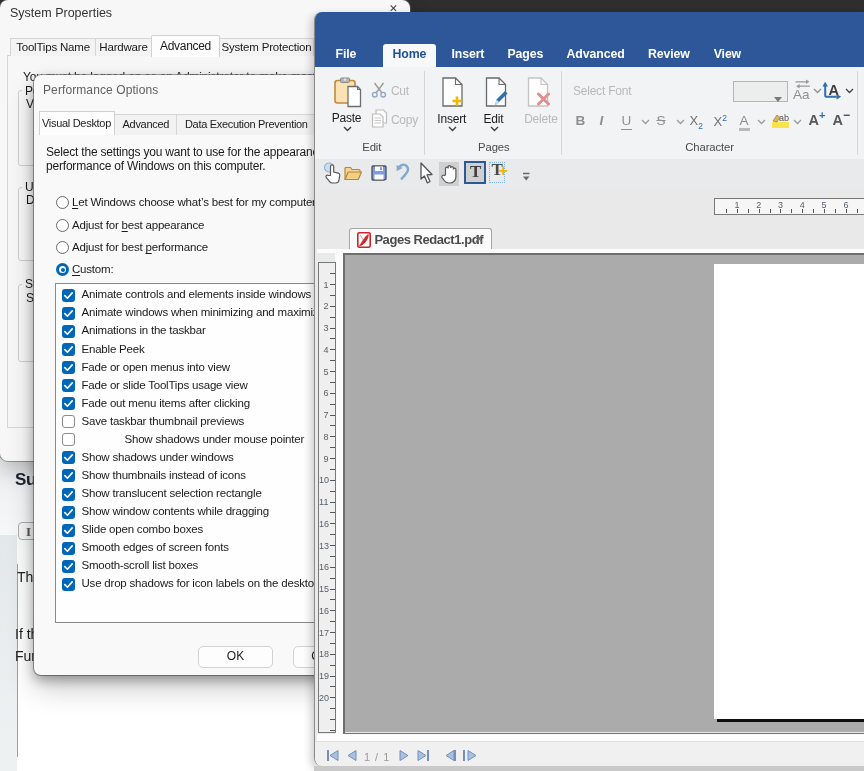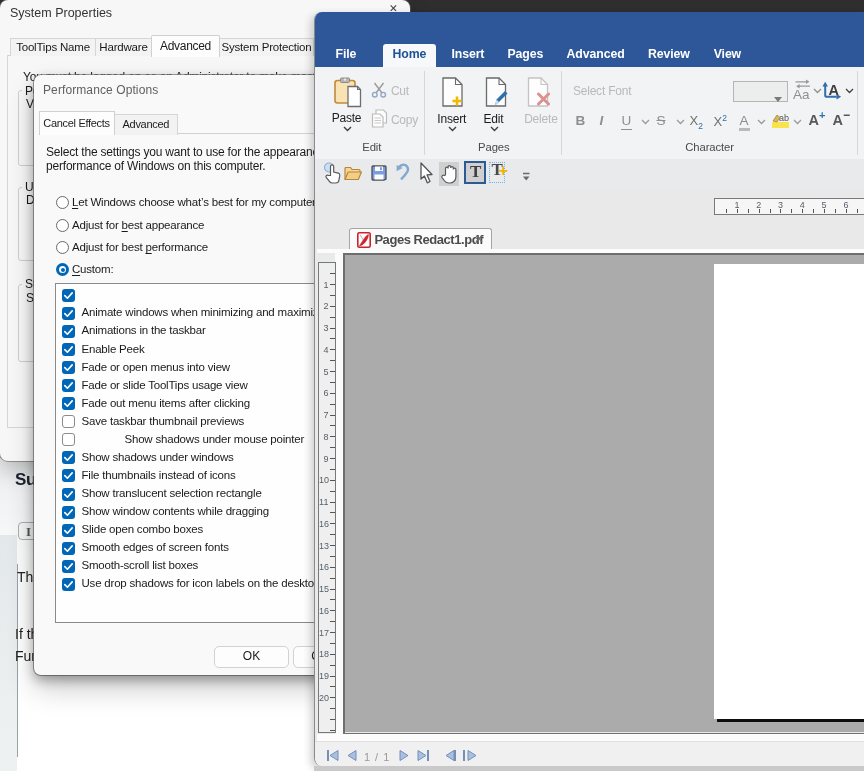--- a/index.html
+++ b/index.html
@@ -126,41 +126,43 @@
     <div class="gtext abs" style="left:26px;top:193px;">Desktop settings related to your sign-in</div>
     <div class="gbox abs" style="top:284px;height:76px;"></div>
     <div class="glabel abs" style="left:22px;top:277px;">Startup and Recovery</div>
     <div class="gtext abs" style="left:26px;top:291px;">System startup, system failure, and debugging information</div>
   </div>
 
   <div id="perf" class="abs">
     <div class="title abs">Performance Options</div>
     <div class="tabline abs"></div>
     <div class="tab abs" style="left:79.3px;width:63px;">Advanced</div>
-    <div class="tabsel abs">Cancel Effects</div>
+    <div class="tab abs" style="left:142.3px;width:138px;">Data Execution Prevention</div>
+    <div class="tabsel abs">Visual Desktop</div>
     <div class="instr abs">Select the settings you want to use for the appearance and<br>performance of Windows on this computer.</div>
 
     <div class="radio abs" style="left:22px;top:121px;"></div>
     <div class="rlbl abs" style="left:38px;top:121px;"><u>L</u>et Windows choose what’s best for my computer</div>
     <div class="radio abs" style="left:22px;top:144px;"></div>
     <div class="rlbl abs" style="left:38px;top:144px;">Adjust for <u>b</u>est appearance</div>
     <div class="radio abs" style="left:22px;top:166px;"></div>
     <div class="rlbl abs" style="left:38px;top:166px;">Adjust for best <u>p</u>erformance</div>
     <div class="radiosel abs" style="left:22px;top:188px;">
         <b></b>
         <i></i>
       </div>
     <div class="rlbl abs" style="left:38px;top:188px;"><u>C</u>ustom:</div>
 
     <div class="lbox abs" id="cblist">
       <div class="cb cbon abs" style="top:4.8px;">
           <svg width="13" height="13" viewBox="0 0 13 13" style="position:absolute;left:0;top:0;">
             <path d="M2.8 6.6 L5.4 9.2 L10.2 3.9" fill="none" stroke="#fff" stroke-width="1.6" stroke-linecap="round" stroke-linejoin="round"></path>
           </svg>
         </div>
+      <div class="clbl abs" style="top:4.3px;">Animate controls and elements inside windows</div>
       <div class="cb cbon abs" style="top:22.9px;">
           <svg width="13" height="13" viewBox="0 0 13 13" style="position:absolute;left:0;top:0;">
             <path d="M2.8 6.6 L5.4 9.2 L10.2 3.9" fill="none" stroke="#fff" stroke-width="1.6" stroke-linecap="round" stroke-linejoin="round"></path>
           </svg>
         </div>
       <div class="clbl abs" style="top:22.4px;">Animate windows when minimizing and maximizing</div>
       <div class="cb cbon abs" style="top:40.9px;">
           <svg width="13" height="13" viewBox="0 0 13 13" style="position:absolute;left:0;top:0;">
             <path d="M2.8 6.6 L5.4 9.2 L10.2 3.9" fill="none" stroke="#fff" stroke-width="1.6" stroke-linecap="round" stroke-linejoin="round"></path>
           </svg>
@@ -198,21 +200,21 @@
           <svg width="13" height="13" viewBox="0 0 13 13" style="position:absolute;left:0;top:0;">
             <path d="M2.8 6.6 L5.4 9.2 L10.2 3.9" fill="none" stroke="#fff" stroke-width="1.6" stroke-linecap="round" stroke-linejoin="round"></path>
           </svg>
         </div>
       <div class="clbl abs" style="top:166.8px;">Show shadows under windows</div>
       <div class="cb cbon abs" style="top:185.4px;">
           <svg width="13" height="13" viewBox="0 0 13 13" style="position:absolute;left:0;top:0;">
             <path d="M2.8 6.6 L5.4 9.2 L10.2 3.9" fill="none" stroke="#fff" stroke-width="1.6" stroke-linecap="round" stroke-linejoin="round"></path>
           </svg>
         </div>
-      <div class="clbl abs" style="top:184.9px;">File thumbnails instead of icons</div>
+      <div class="clbl abs" style="top:184.9px;">Show thumbnails instead of icons</div>
       <div class="cb cbon abs" style="top:203.5px;">
           <svg width="13" height="13" viewBox="0 0 13 13" style="position:absolute;left:0;top:0;">
             <path d="M2.8 6.6 L5.4 9.2 L10.2 3.9" fill="none" stroke="#fff" stroke-width="1.6" stroke-linecap="round" stroke-linejoin="round"></path>
           </svg>
         </div>
       <div class="clbl abs" style="top:203.0px;">Show translucent selection rectangle</div>
       <div class="cb cbon abs" style="top:221.5px;">
           <svg width="13" height="13" viewBox="0 0 13 13" style="position:absolute;left:0;top:0;">
             <path d="M2.8 6.6 L5.4 9.2 L10.2 3.9" fill="none" stroke="#fff" stroke-width="1.6" stroke-linecap="round" stroke-linejoin="round"></path>
           </svg>
@@ -236,21 +238,21 @@
           </svg>
         </div>
       <div class="clbl abs" style="top:275.2px;">Smooth-scroll list boxes</div>
       <div class="cb cbon abs" style="top:293.8px;">
           <svg width="13" height="13" viewBox="0 0 13 13" style="position:absolute;left:0;top:0;">
             <path d="M2.8 6.6 L5.4 9.2 L10.2 3.9" fill="none" stroke="#fff" stroke-width="1.6" stroke-linecap="round" stroke-linejoin="round"></path>
           </svg>
         </div>
       <div class="clbl abs" style="top:293.3px;">Use drop shadows for icon labels on the desktop</div>
     </div>
-    <div class="btn abs" style="left:180px;">OK</div>
+    <div class="btn abs" style="left:164px;">OK</div>
     <div class="btn abs" style="left:258.5px;">Cancel</div>
   </div>
 
   <div id="pdfwin" class="abs">
   <div class="bluebar abs"></div>
   <div class="hometab abs"></div>
   <div class="rtab abs" style="left:-3.6px;width:70px;">File</div>
   <div class="rtab hometxt abs" style="left:59.9px;width:70px;">Home</div>
   <div class="rtab abs" style="left:118.4px;width:70px;">Insert</div>
   <div class="rtab abs" style="left:175.9px;width:70px;">Pages</div>

